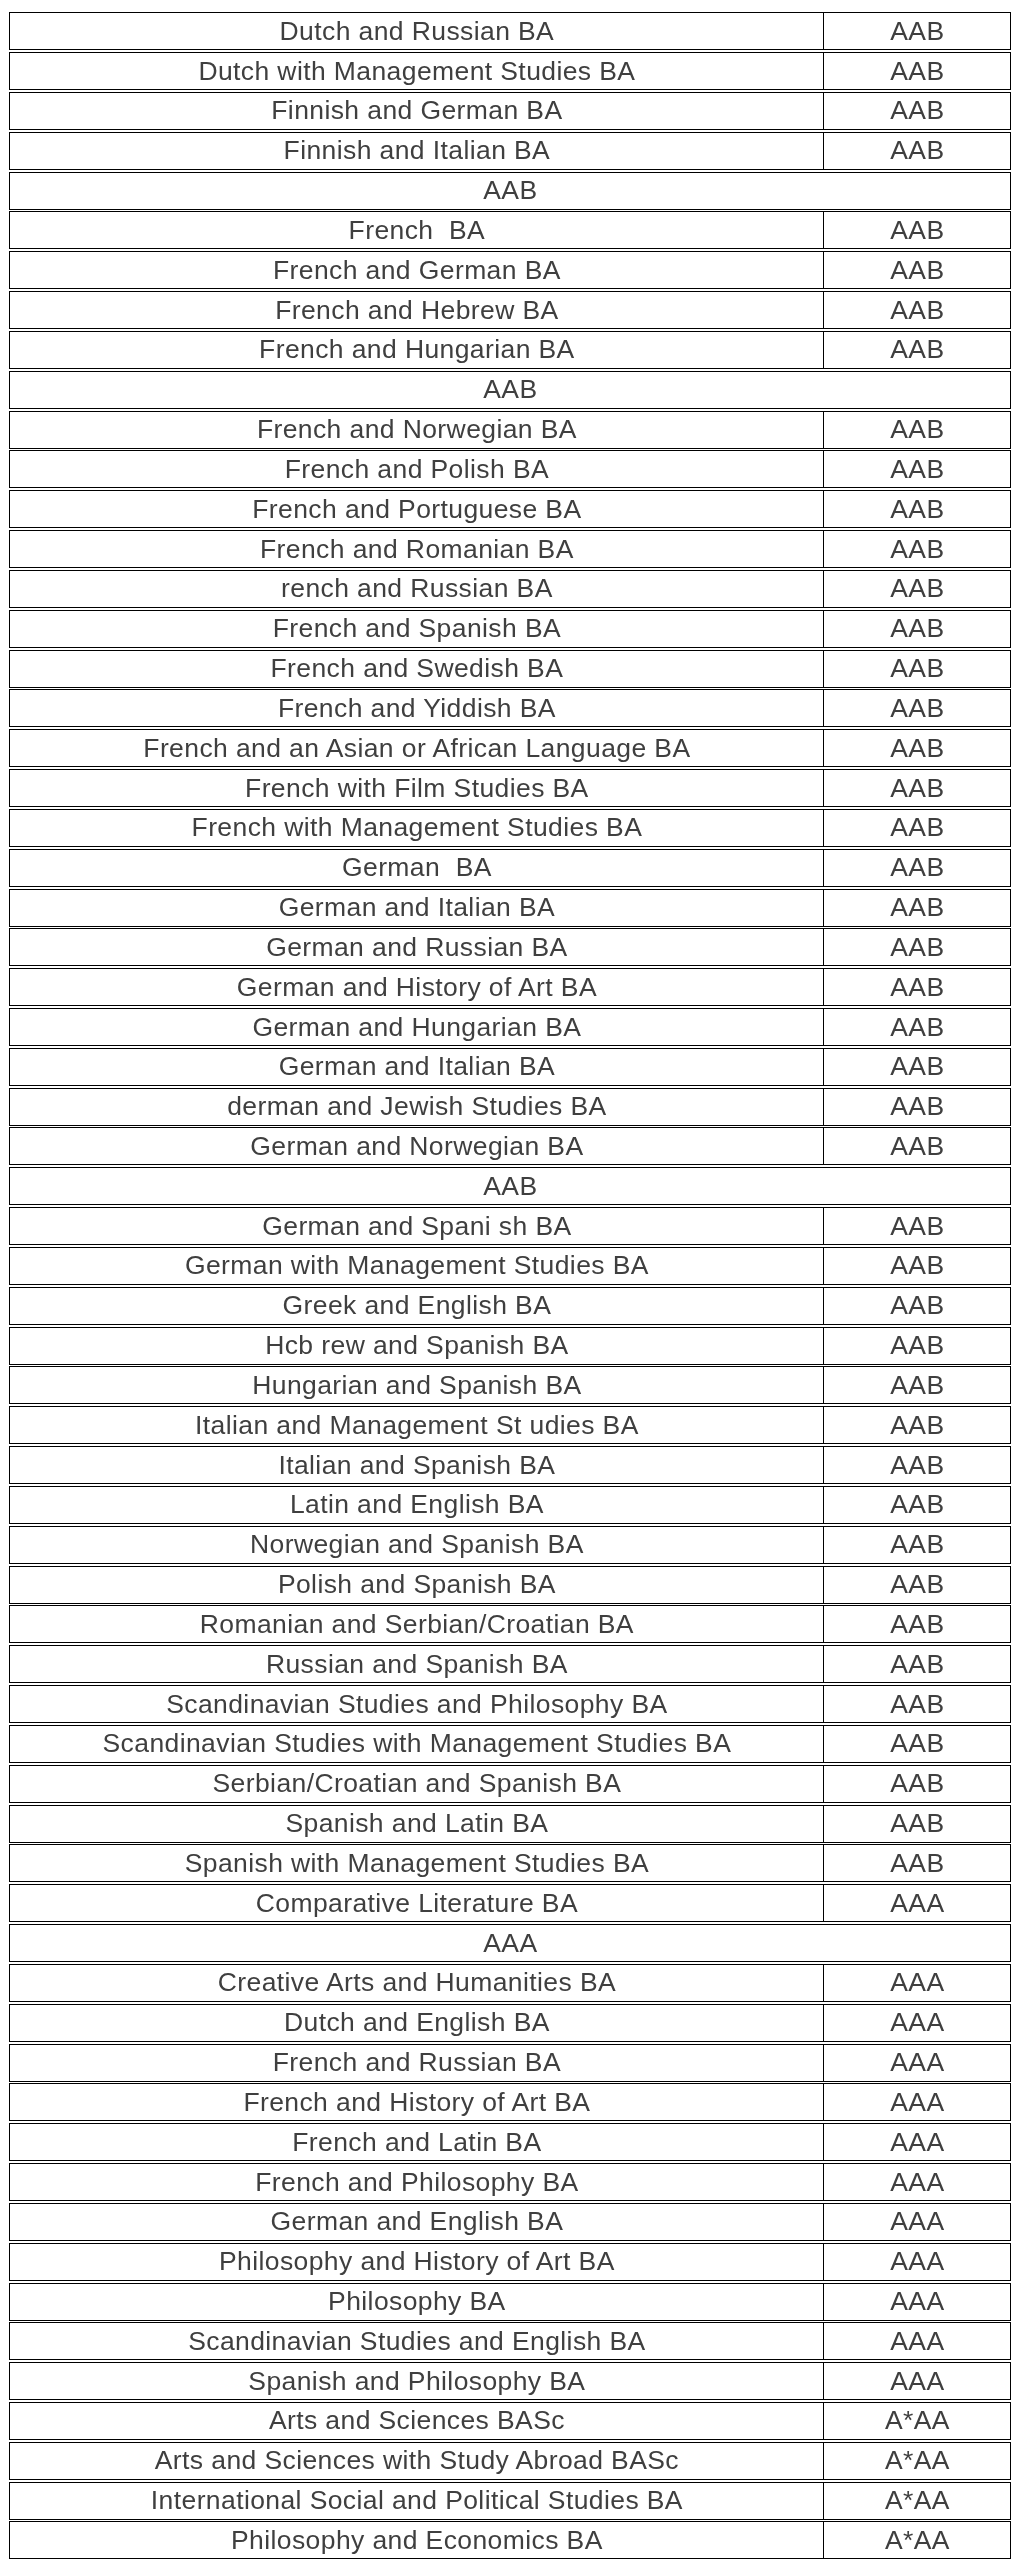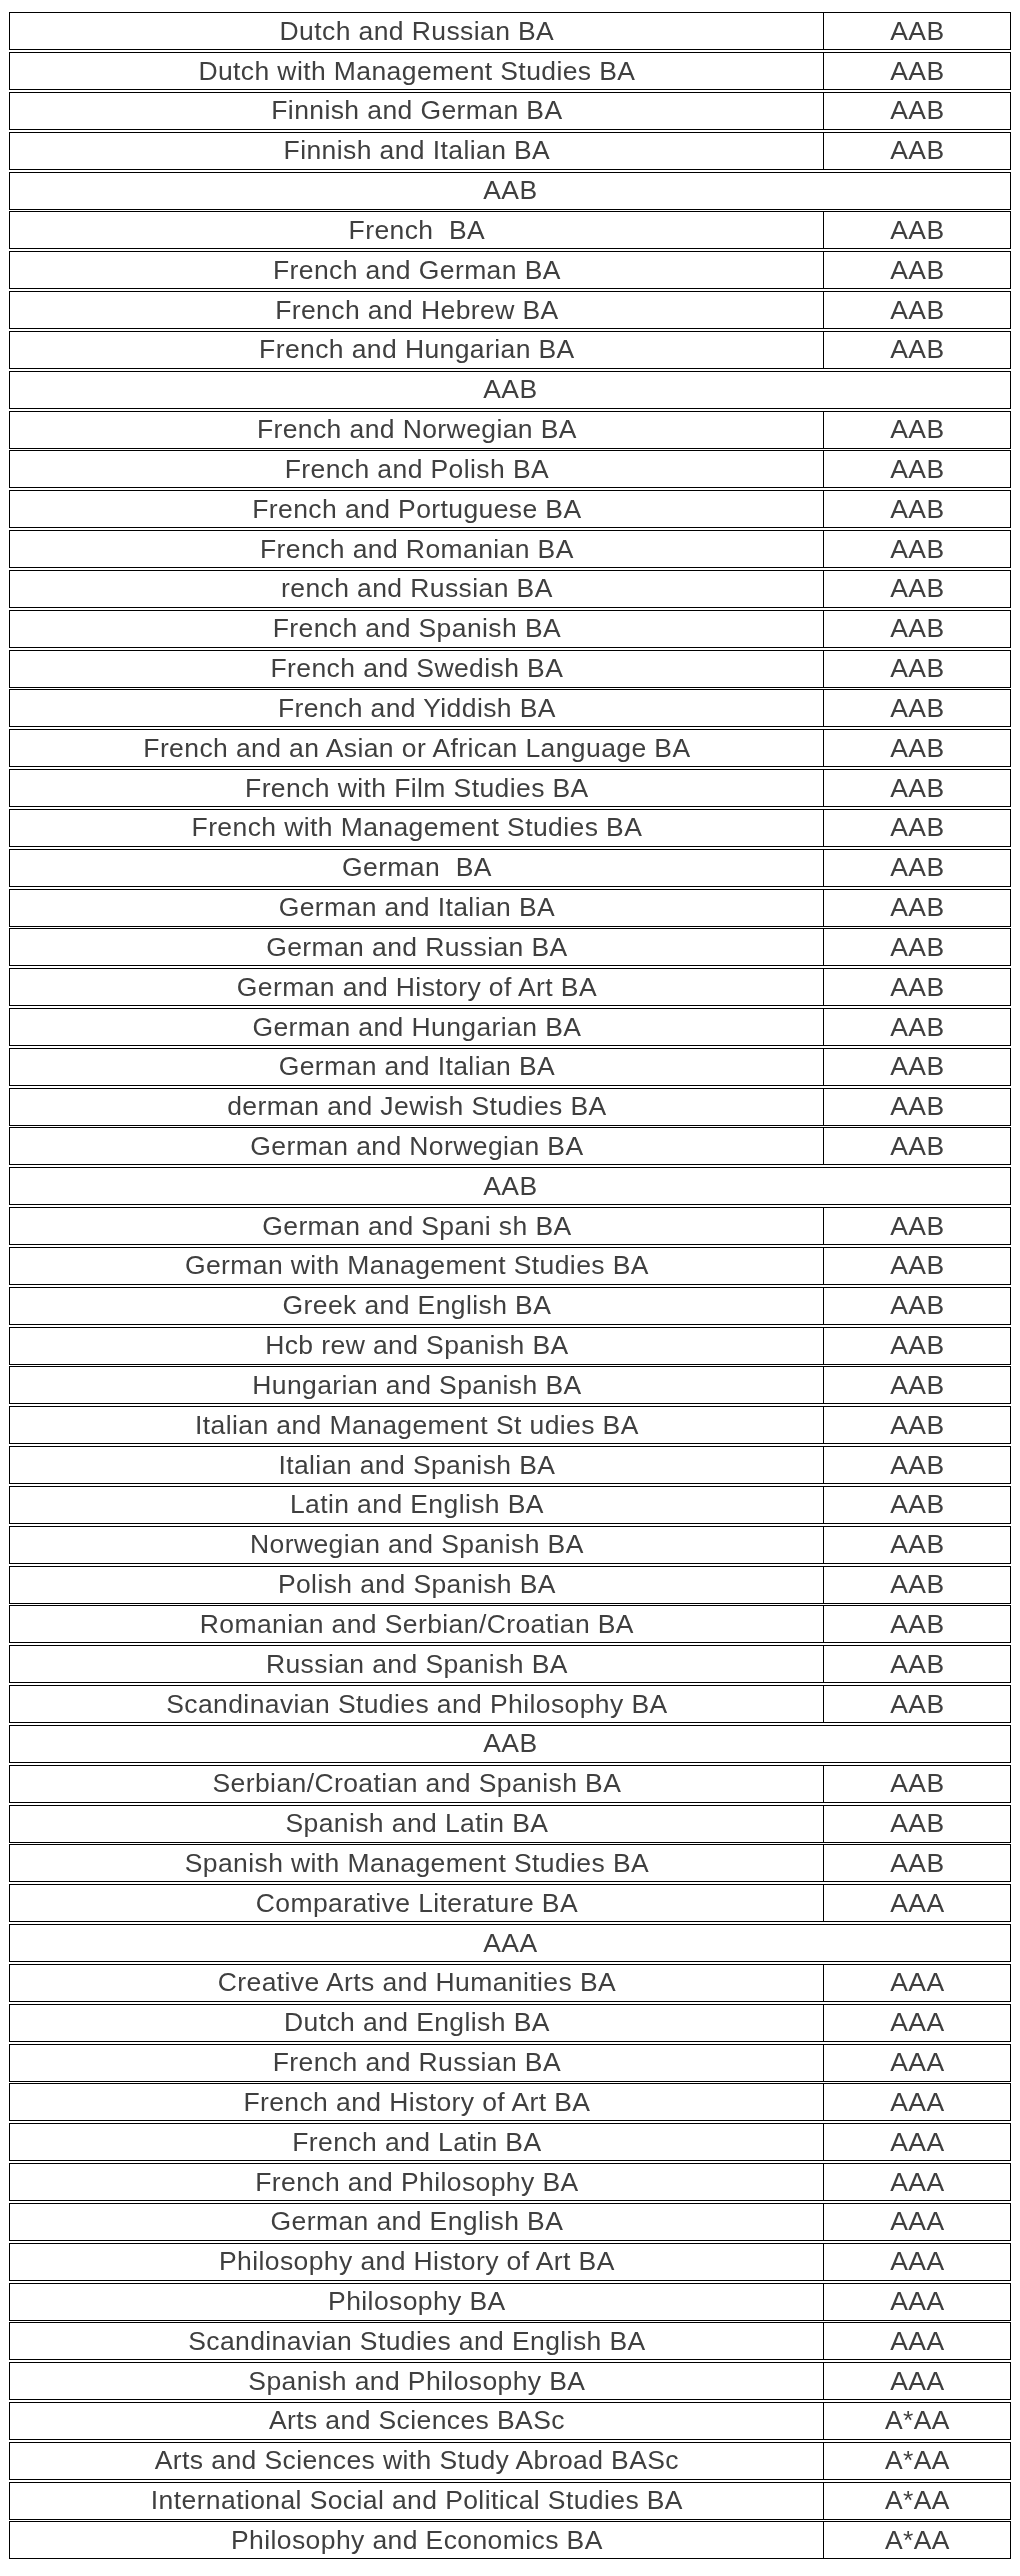--- a/index.html
+++ b/index.html
@@ -261,20 +261,21 @@
       <div class="cell course">Russian and Spanish BA</div>
       <div class="cell grade">AAB</div>
     </div>
 
     <div class="row">
       <div class="cell course">Scandinavian Studies and Philosophy BA</div>
       <div class="cell grade">AAB</div>
     </div>
 
     <div class="row">
+      <div class="cell course">Scandinavian Studies with Management Studies BA</div>
       <div class="cell grade">AAB</div>
     </div>
 
     <div class="row">
       <div class="cell course">Serbian/Croatian and Spanish BA</div>
       <div class="cell grade">AAB</div>
     </div>
 
     <div class="row">
       <div class="cell course">Spanish and Latin BA</div>

